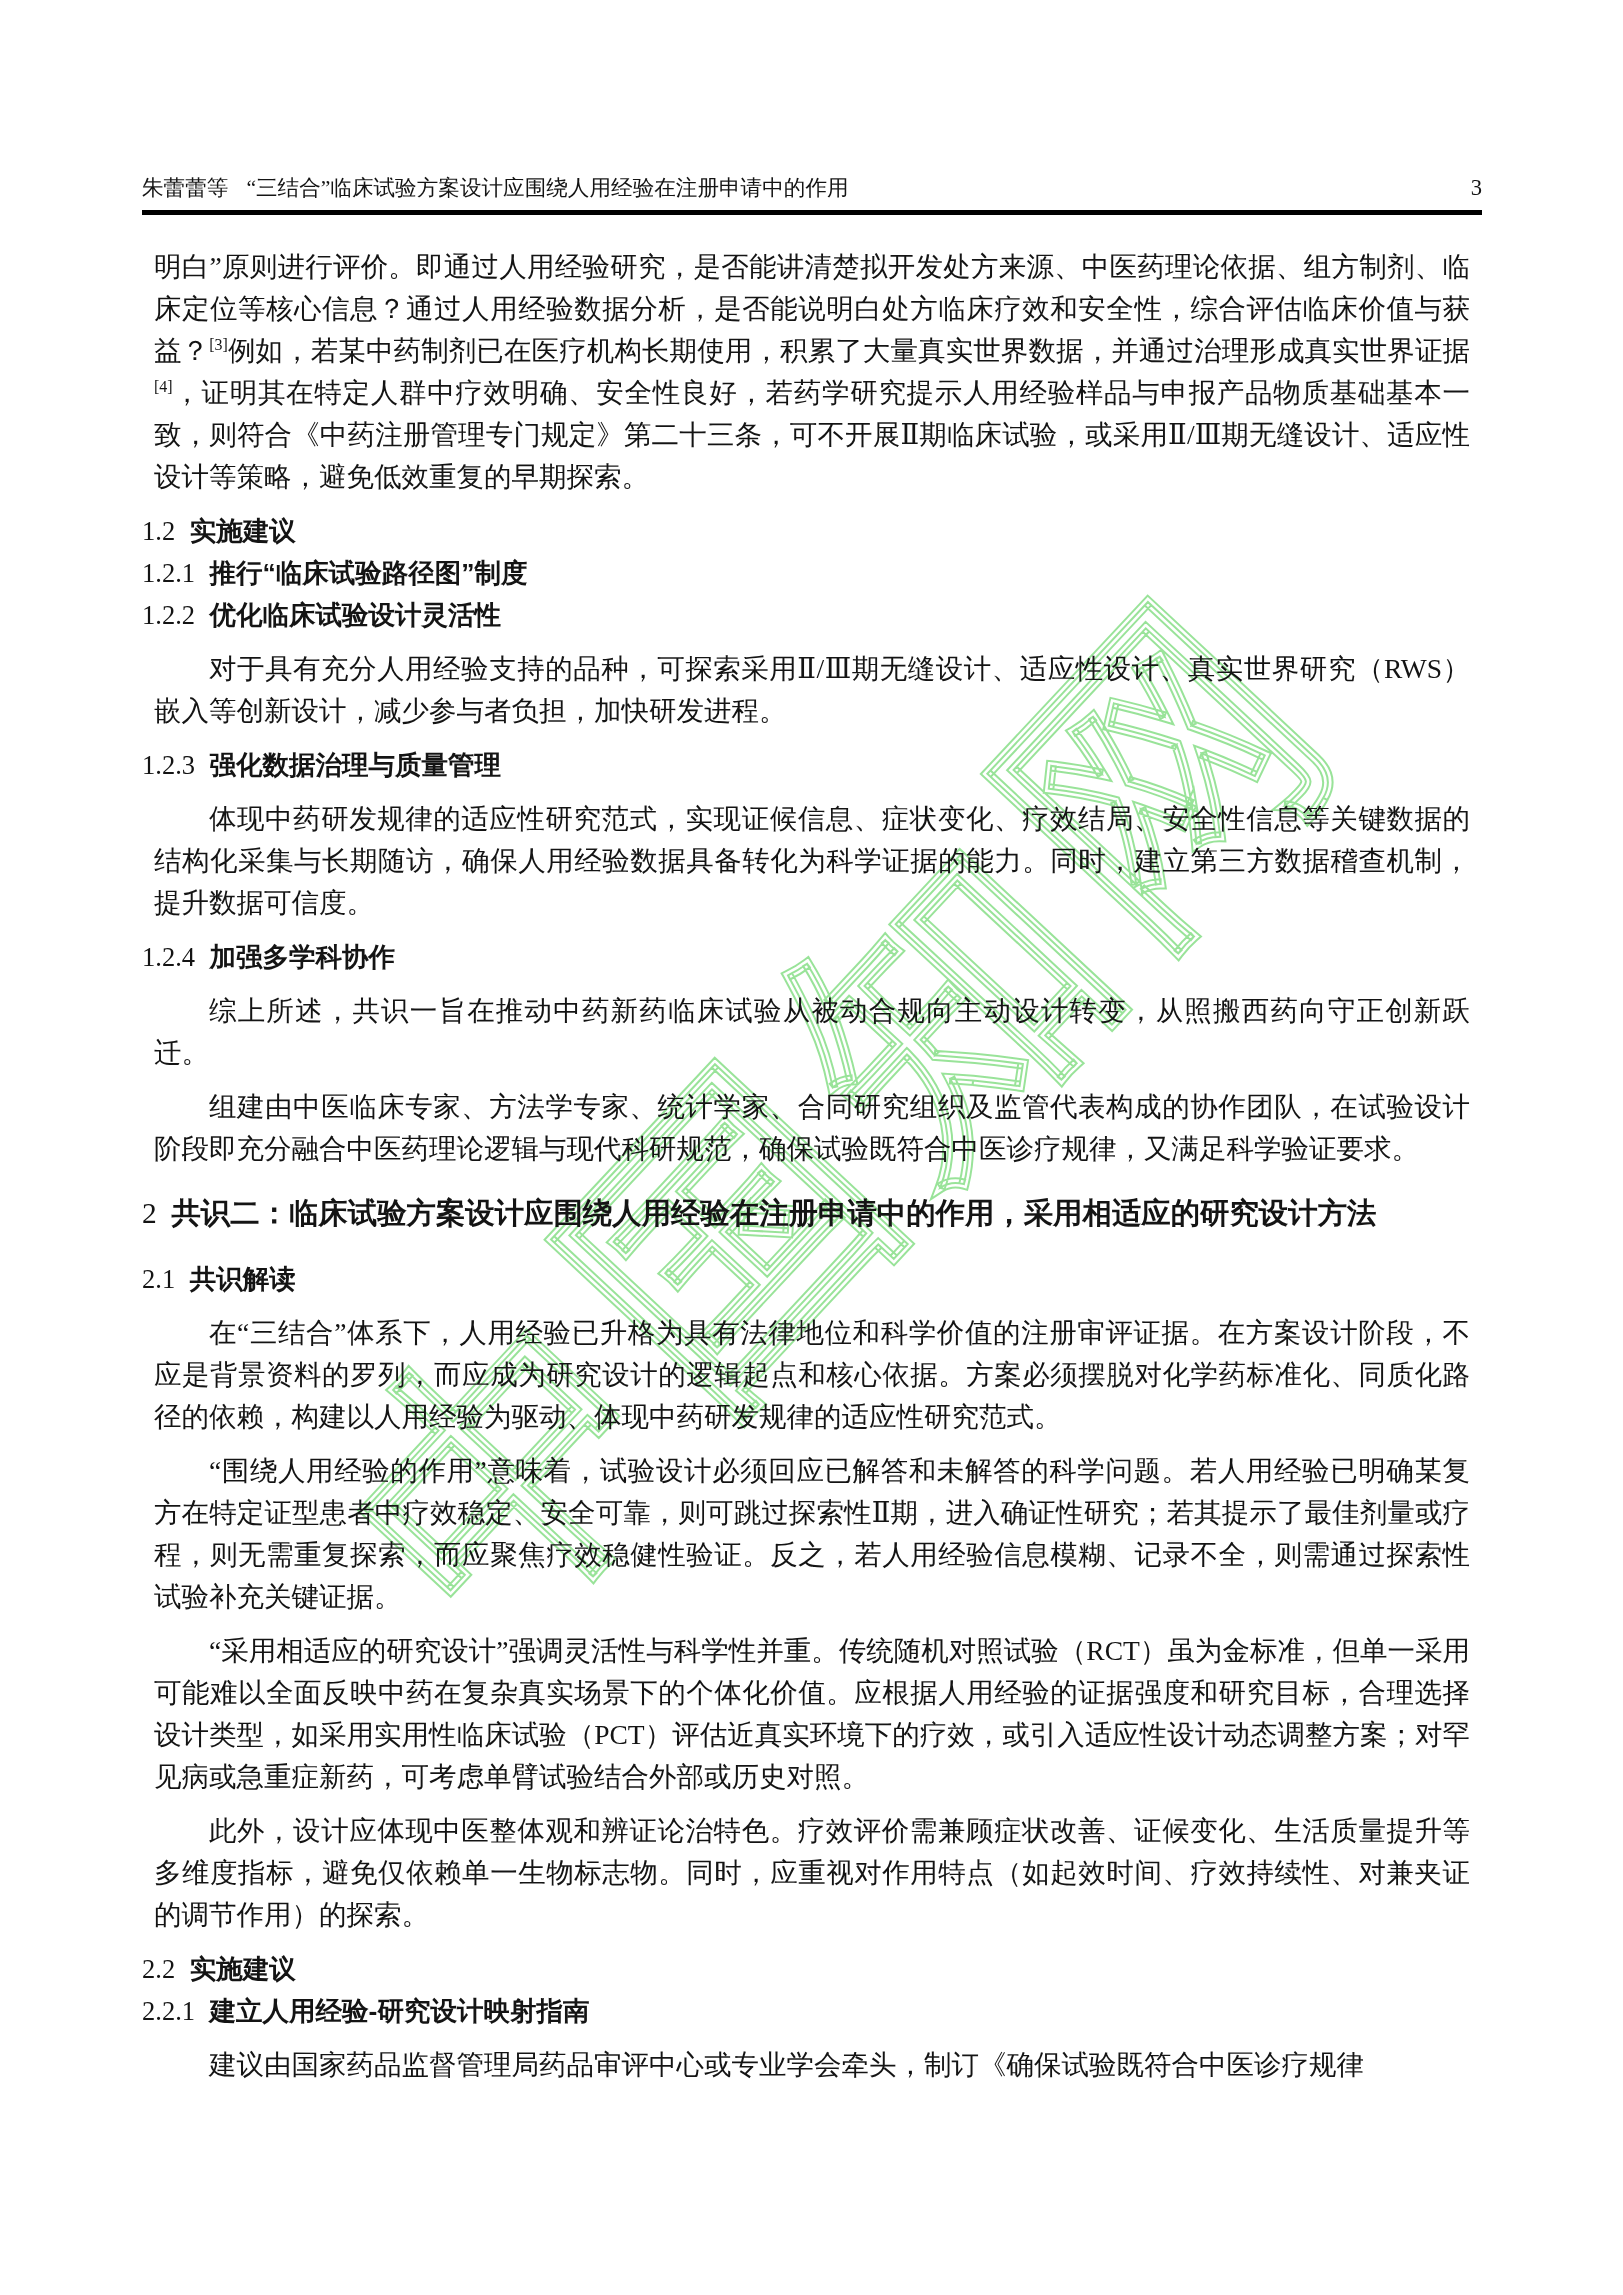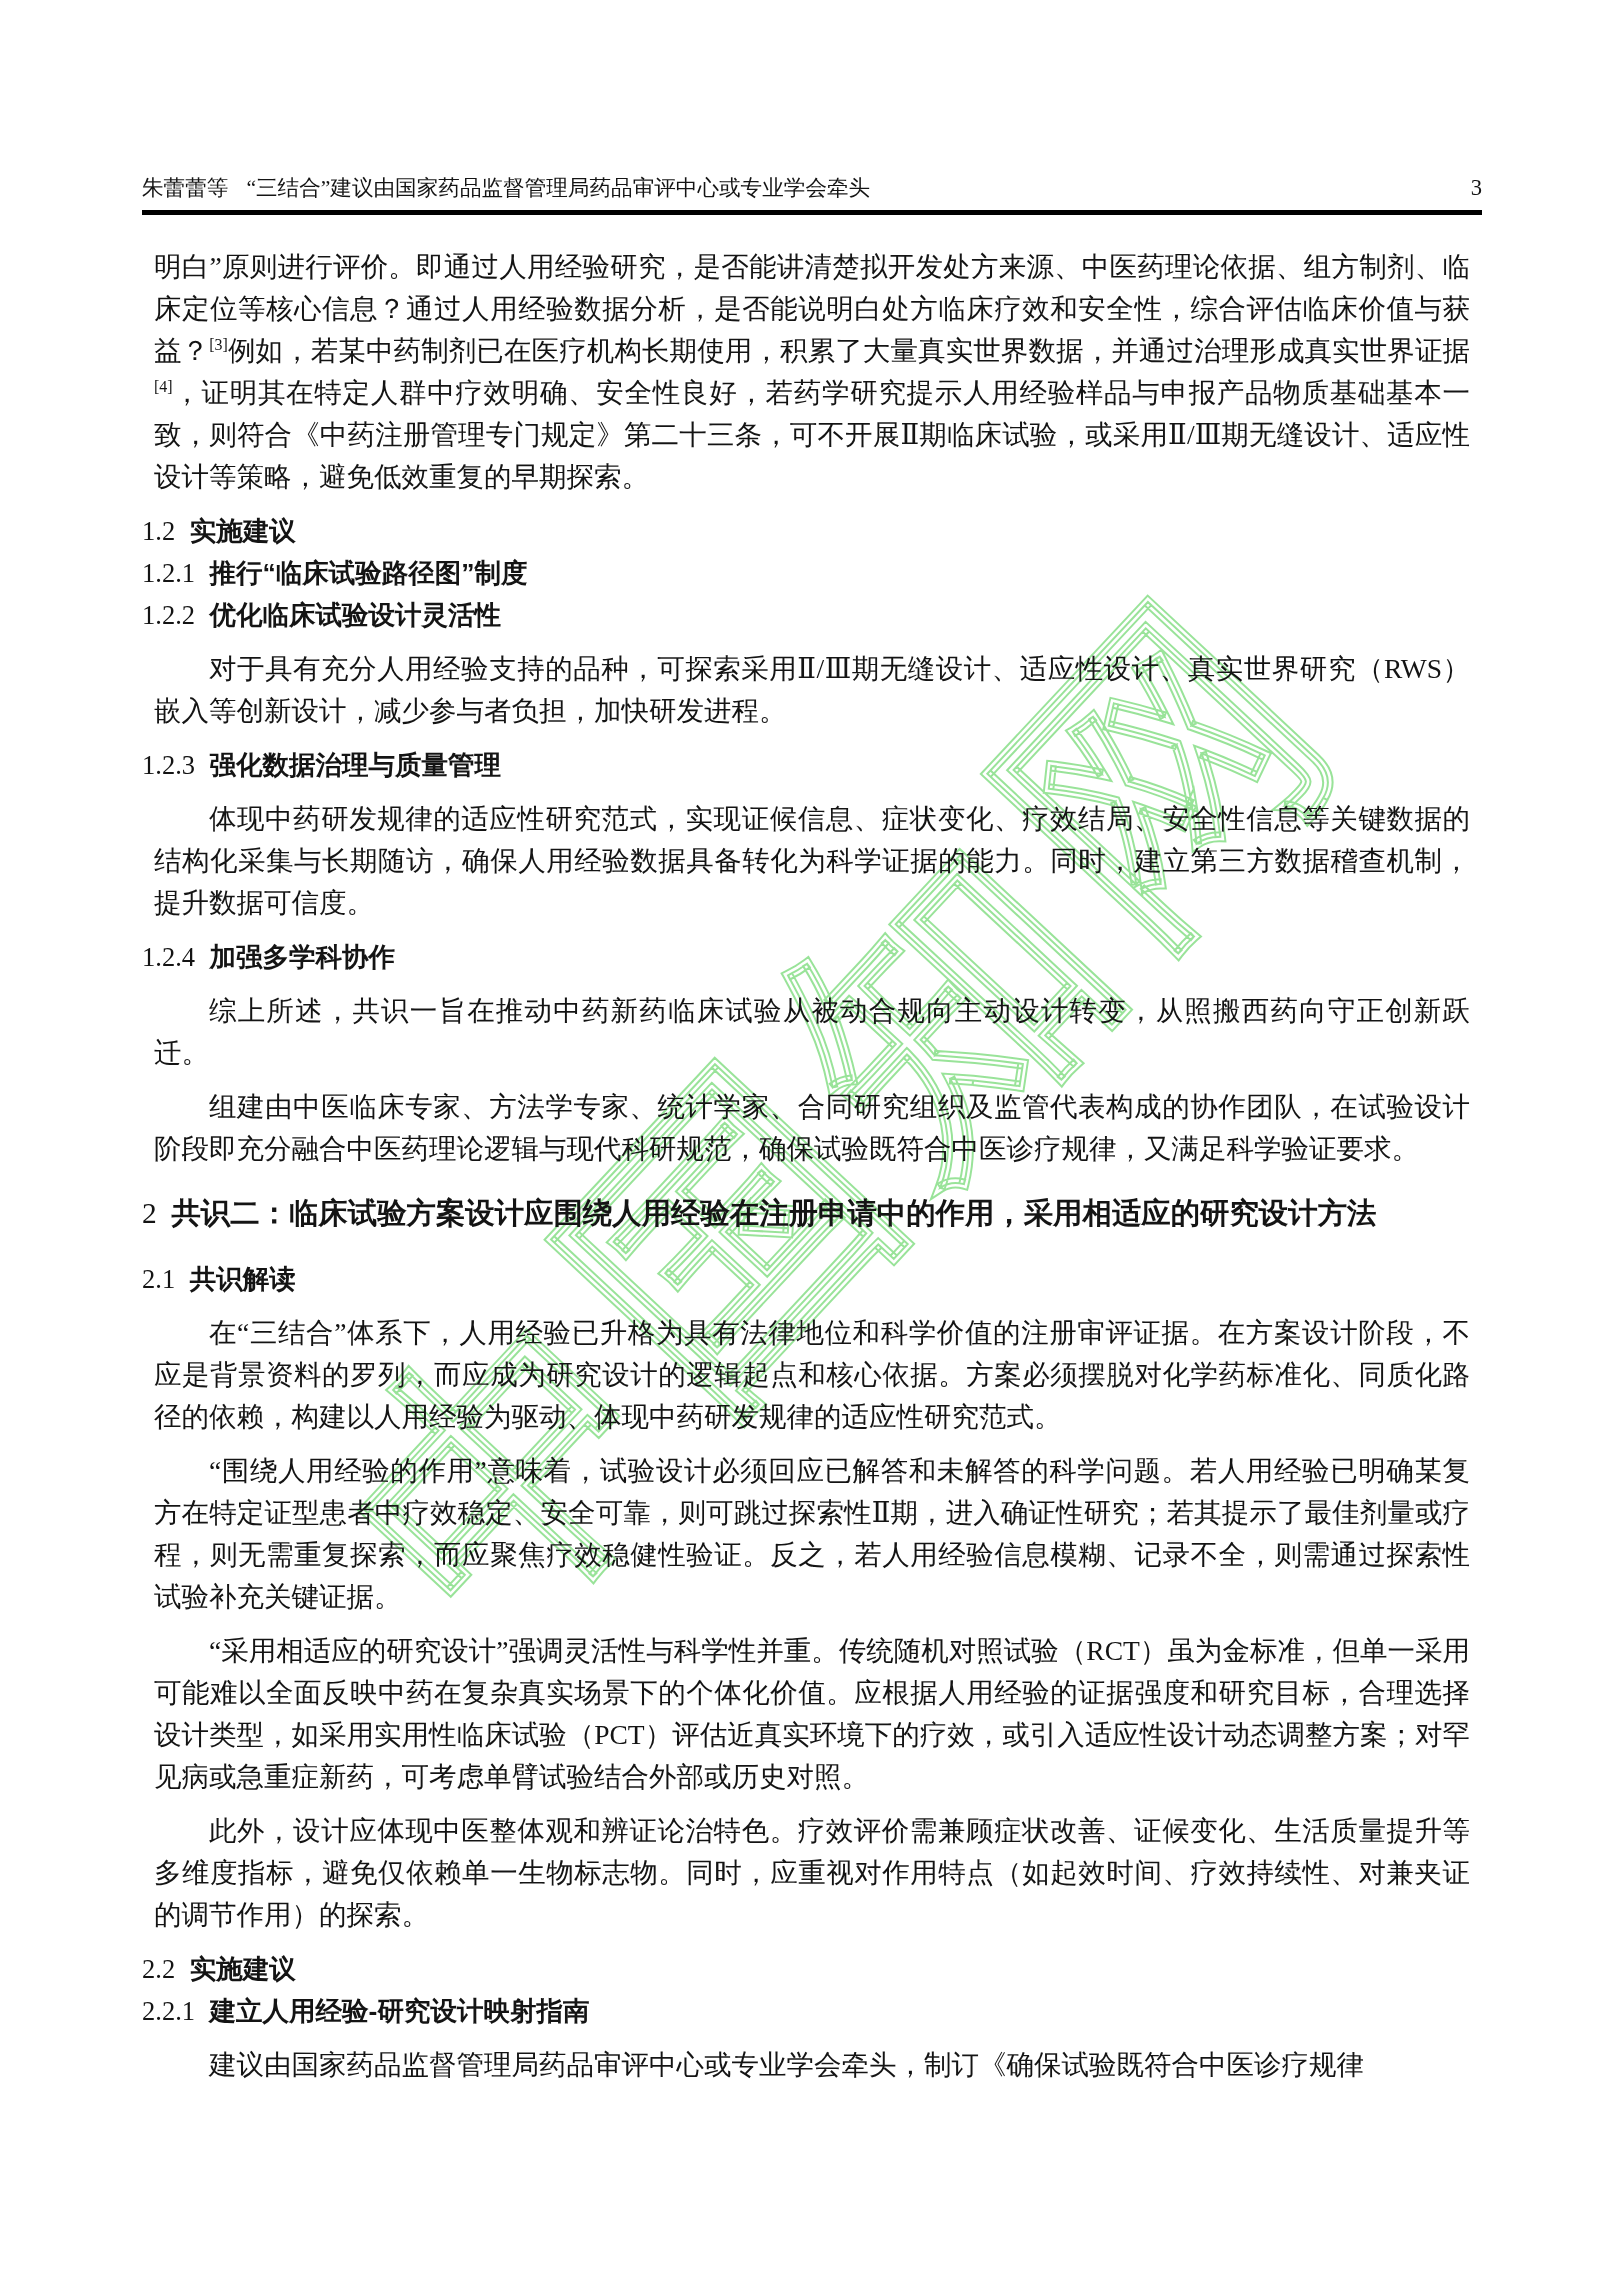--- a/index.html
+++ b/index.html
@@ -87,21 +87,21 @@
 <body>
 
 <div class="page">
 
   <div class="watermark">中国知网</div>
 
   <div class="content">
 
     <div class="running-header">
       <div>
-        <span class="rh-authors">朱蕾蕾等</span><span class="rh-title">“三结合”建议由国家药品监督管理局药品审评中心或专业学会牵头</span>
+        <span class="rh-authors">朱蕾蕾等</span><span class="rh-title">“三结合”临床试验方案设计应围绕人用经验在注册申请中的作用</span>
       </div>
       <span class="rh-pagenum">3</span>
     </div>
 
     <div class="header-rule"></div>
 
     <div class="docbody">
         <p class="para">明白”原则进行评价。即通过人用经验研究，是否能讲清楚拟开发处方来源、中医药理论依据、组方制剂、临床定位等核心信息？通过人用经验数据分析，是否能说明白处方临床疗效和安全性，综合评估临床价值与获益？<sup class="ref">[3]</sup>例如，若某中药制剂已在医疗机构长期使用，积累了大量真实世界数据，并通过治理形成真实世界证据<sup class="ref">[4]</sup>，证明其在特定人群中疗效明确、安全性良好，若药学研究提示人用经验样品与申报产品物质基础基本一致，则符合《中药注册管理专门规定》第二十三条，可不开展Ⅱ期临床试验，或采用Ⅱ/Ⅲ期无缝设计、适应性设计等策略，避免低效重复的早期探索。</p>
         <div class="heading h3"><span class="hnum">1.2</span><span class="hgap"></span><span class="htitle">实施建议</span></div>
         <div class="heading h4"><span class="hnum">1.2.1</span><span class="hgap"></span><span class="htitle">推行“临床试验路径图”制度</span></div>

